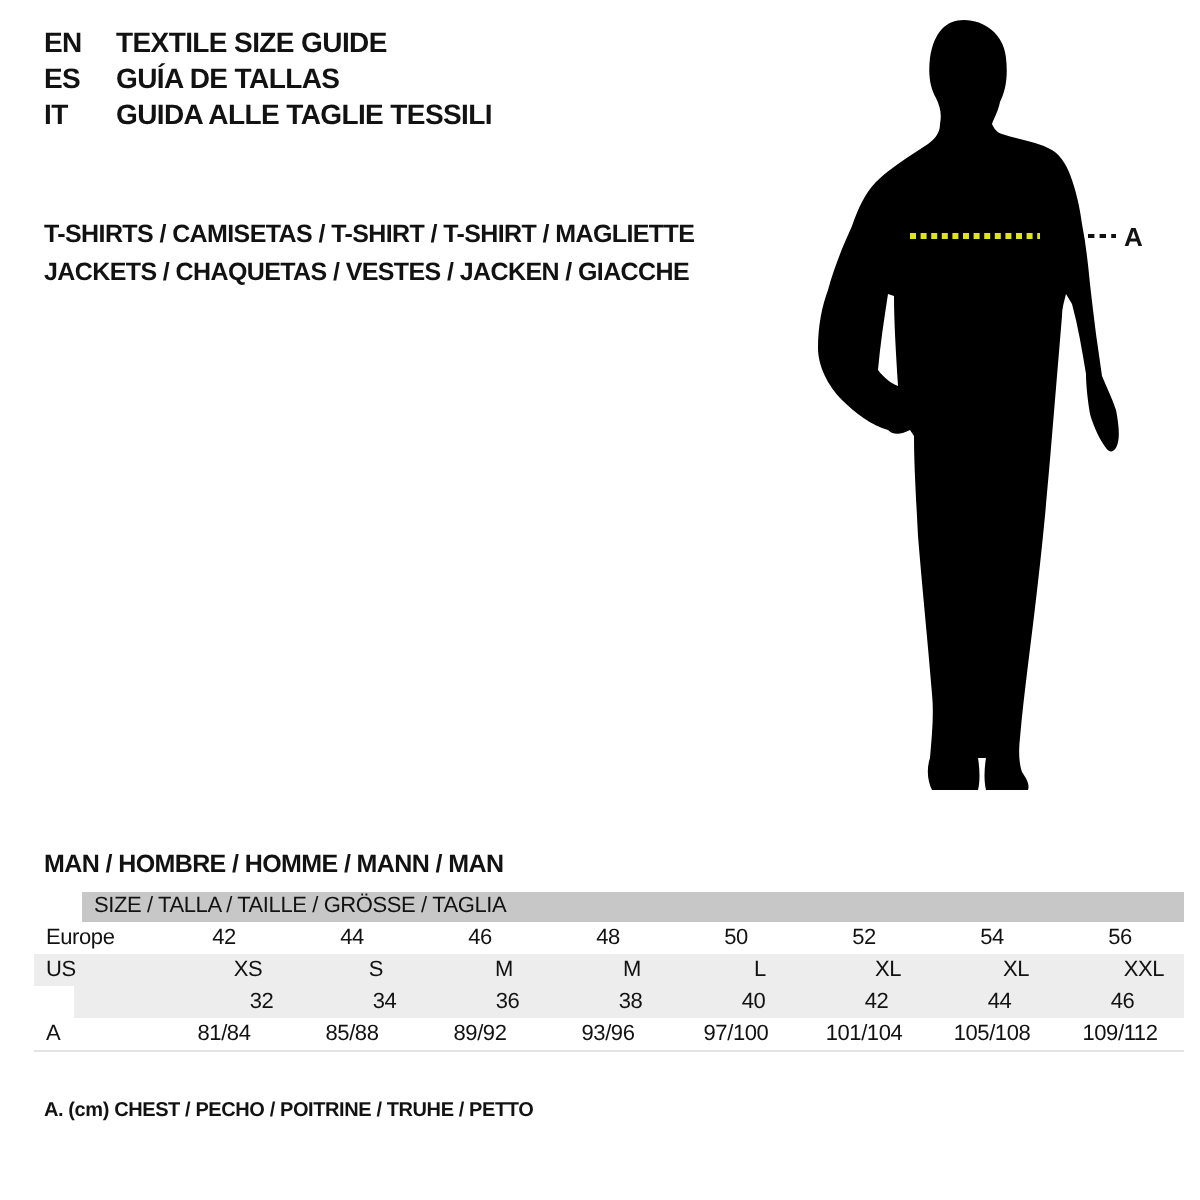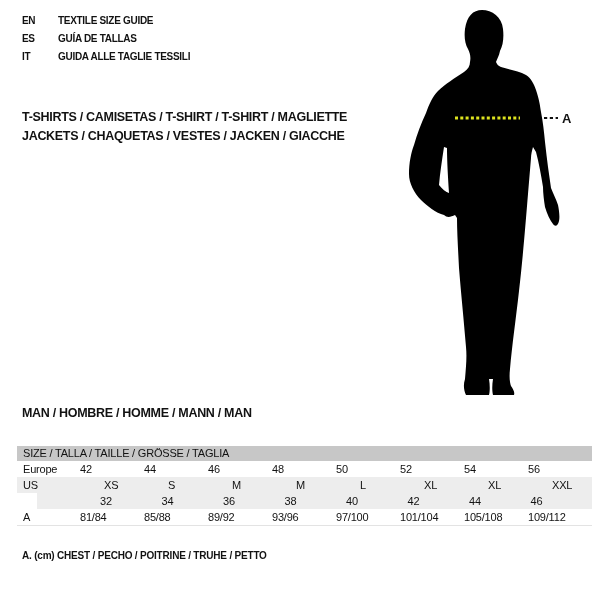--- a/index.html
+++ b/index.html
@@ -7,42 +7,42 @@
     width:600px; height:600px;
     background:#ffffff;
     position:relative;
     overflow:hidden;
     font-family:"Liberation Sans", sans-serif;
     color:#121212;
     -webkit-font-smoothing:antialiased;
   }
   
   .langs { position:absolute; left:22px; top:11px; }
-  .lang-row { display:flex; height:18px; align-items:center;
-              font-weight:bold; font-size:10px; letter-spacing:-0.3px; }
+  .lang-row { display:flex; height:18px; align-items:flex-end;
+              font-weight:bold; font-size:14px; letter-spacing:-0.3px; }
   .lang-code { width:36px; }
   
   .cats { position:absolute; left:22px; top:108px;
           font-weight:bold; font-size:12.5px; line-height:19px; letter-spacing:-0.3px; }
   
   .figure { position:absolute; left:400px; top:5px; width:180px; height:395px; }
   .figure svg { display:block; }
   .measure-a { font-weight:bold; font-size:13px; }
   
-  .man-title { position:absolute; left:22px; top:406px;
+  .man-title { position:absolute; left:22px; top:425px;
                font-weight:bold; font-size:12.5px; letter-spacing:-0.3px; }
   
   .size-table { position:absolute; left:17px; top:446px; width:575px;
                 font-size:11px; letter-spacing:-0.2px; }
   .thead { height:15px; line-height:15px; background:#c7c7c7; padding-left:6px; }
   .trow { display:grid; grid-template-columns:63px repeat(8, 1fr);
           height:16px; align-items:center; }
   .trow.shaded { background:#ededed; }
   .tlabel { padding-left:6px; text-align:left; }
-  .tcell { text-align:left; }
+  .tcell { text-align:center; }
   .tbody { border-bottom:1px solid #e3e3e3; }
   
   .footnote { position:absolute; left:22px; top:550px;
               font-weight:bold; font-size:10px; letter-spacing:-0.2px; }
 </style>
 </head>
 <body style="color: rgb(18, 18, 18);">
 
 <div class="langs">
   <div class="lang-row">
@@ -120,21 +120,21 @@
       Z"></path>
     <line x1="55" y1="113" x2="120" y2="113" stroke="#dde31f" stroke-width="3" stroke-dasharray="3 2.3"></line>
     <line x1="144" y1="113" x2="158" y2="113" stroke="#111111" stroke-width="2" stroke-dasharray="3.2 2.6"></line>
     <text class="measure-a" x="162" y="118" fill="#121212">A</text>
   </svg>
 </div>
 
 <div class="man-title">MAN / HOMBRE / HOMME / MANN / MAN</div>
 
 <div class="size-table">
-  <div class="thead" style="background: rgb(199, 199, 199);">SIZE / TALLA / TAILLE / GRÖSSE / TAGLIA</div>
+  <div class="thead" style="background: rgb(199, 199, 199); margin-left: 24px;">SIZE / TALLA / TAILLE / GRÖSSE / TAGLIA</div>
   <div class="tbody">
       <div class="trow">
         <div class="tlabel">Europe</div>
         <div class="tcell">42</div>
         <div class="tcell">44</div>
         <div class="tcell">46</div>
         <div class="tcell">48</div>
         <div class="tcell">50</div>
         <div class="tcell">52</div>
         <div class="tcell">54</div>

